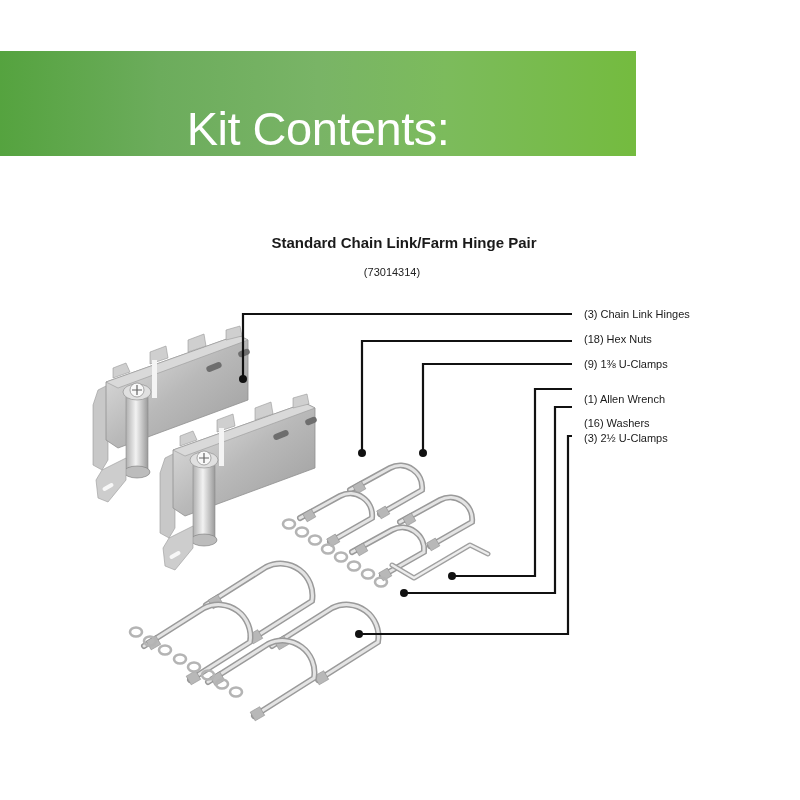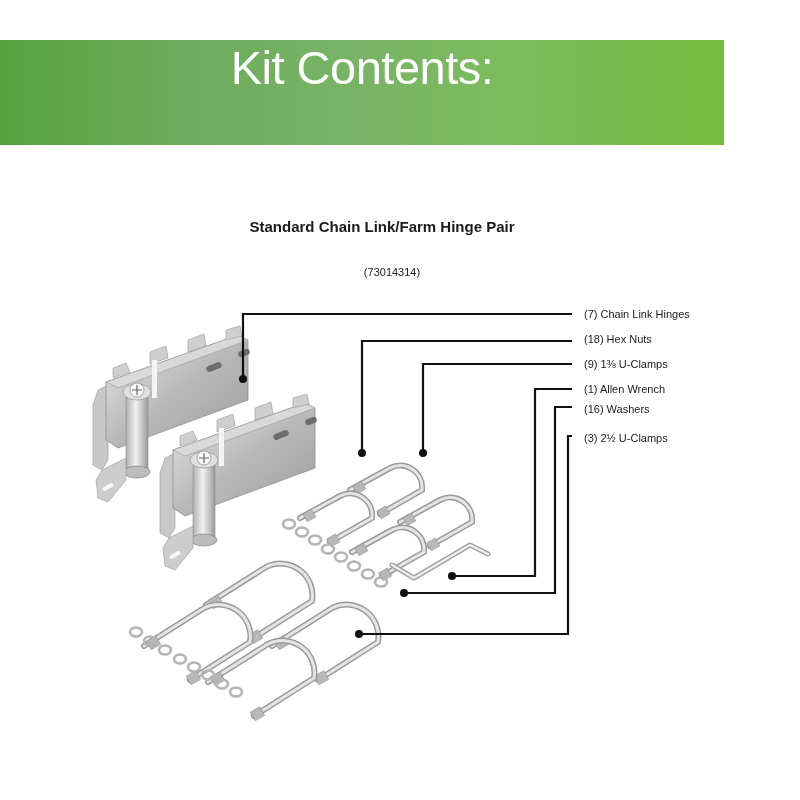--- a/index.html
+++ b/index.html
@@ -1,23 +1,23 @@
 <!DOCTYPE html>
 <html><head>
 <meta charset="utf-8">
 <style>
   html, body { margin: 0; padding: 0; background: #ffffff; }
   body { width: 800px; height: 800px; position: relative; overflow: hidden; font-family: "Liberation Sans", sans-serif; }
   .banner {
-    position: absolute; left: 0; top: 40px; width: 724px; height: 105px;
+    position: absolute; left: 0; top: 51px; width: 636px; height: 105px;
     background: linear-gradient(90deg, #55a33f 0%, #6cac5c 25%, #79b466 50%, #7cbb5c 70%, #74bb3f 100%);
-    display: flex; align-items: flex-start; justify-content: center;
+    display: flex; align-items: flex-end; justify-content: center;
   }
   .banner-title { color: #ffffff; font-size: 47px; font-weight: 400; letter-spacing: -0.5px; font-family: "Liberation Sans", sans-serif; }
-  .product-title { position: absolute; left: 0; width: 764px; top: 218px; text-align: center; font-size: 15px; font-weight: 700; color: #1a1a1a; }
+  .product-title { position: absolute; left: 0; width: 764px; top: 234px; text-align: center; font-size: 15px; font-weight: 700; color: #1a1a1a; padding-left: 22px; }
   .product-sku { position: absolute; left: 0; width: 784px; top: 246px; text-align: center; font-size: 11px; color: #222; margin-top: 20px; }
   .labels { position: absolute; left: 584px; top: 307px; }
   .label { position: absolute; left: 0; font-size: 11px; color: #1a1a1a; white-space: nowrap; line-height: 14px; }
   svg.art { position: absolute; left: 0; top: 0; }
 </style>
 </head>
 <body>
 
 <div class="banner">
   <span class="banner-title">Kit Contents:</span>
@@ -143,19 +143,19 @@
     <circle cx="243" cy="379" r="4"></circle>
     <circle cx="362" cy="453" r="4"></circle>
     <circle cx="423" cy="453" r="4"></circle>
     <circle cx="452" cy="576" r="4"></circle>
     <circle cx="404" cy="593" r="4"></circle>
     <circle cx="359" cy="634" r="4"></circle>
   </g>
 </svg>
 
 <div class="labels">
-  <div class="label" style="top:0px">(7) Chain Link Hinges</div>
+  <div class="label" style="top:0px">(3) Chain Link Hinges</div>
   <div class="label" style="top:25px">(18) Hex Nuts</div>
   <div class="label" style="top:50px">(9) 1⅜ U-Clamps</div>
-  <div class="label" style="top:75px">(1) Allen Wrench</div>
-  <div class="label" style="top:95px">(16) Washers</div>
+  <div class="label" style="top:85px">(1) Allen Wrench</div>
+  <div class="label" style="top:109px">(16) Washers</div>
   <div class="label" style="top:124px">(3) 2½ U-Clamps</div>
 </div>
 
 </body></html>

